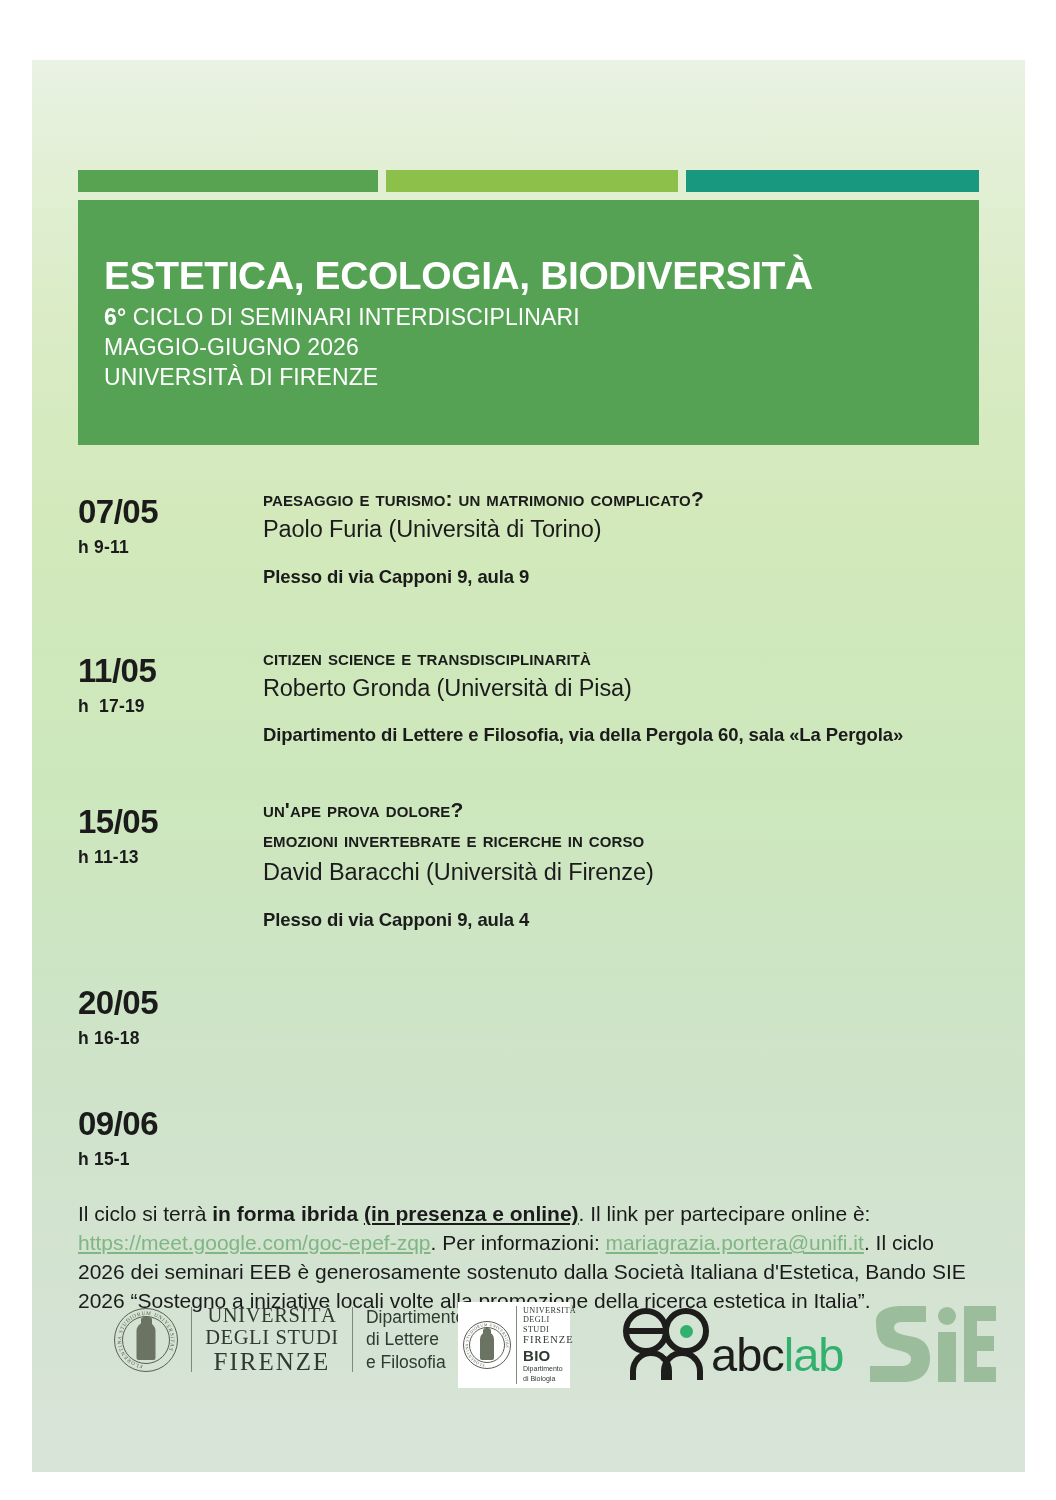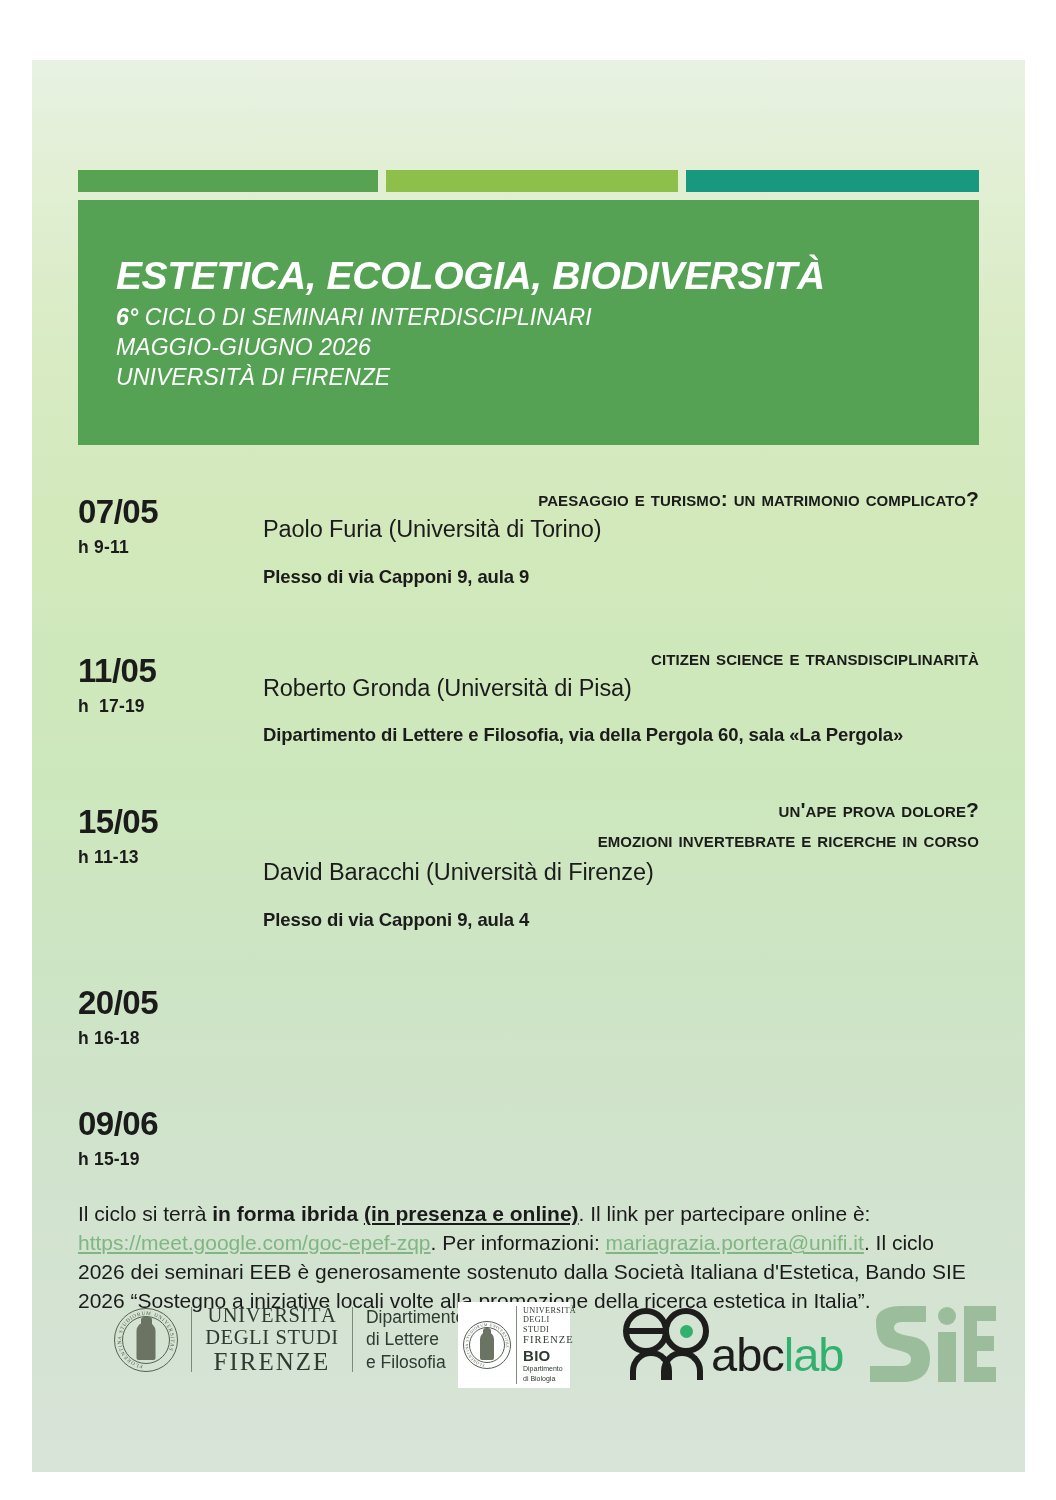--- a/index.html
+++ b/index.html
@@ -54,24 +54,23 @@
     position: absolute;
     left: 46px;
     top: 140px;
     width: 901px;
     height: 245px;
     background: #55a254;
     color: #ffffff;
   }
   .header-inner {
     position: absolute;
-    left: 38px;
+    left: 26px;
     top: 56px;
     right: 18px;
-    font-style: italic;
   }
   .poster-title {
     font-size: 39px;
     font-weight: bold;
     letter-spacing: -0.4px;
     line-height: 1.05;
     margin: 0 0 6px 0;
     white-space: nowrap;
   }
   .subline {
@@ -122,21 +121,20 @@
   }
   .ev-body { flex: 1; }
 
   .ev-title {
     font-size: 21px;
     font-weight: bold;
     line-height: 1.30;
     font-variant: small-caps;
     text-transform: lowercase;
     letter-spacing: 0.1px;
-    text-align: right;
   }
   .ev-title.two-line { line-height: 1.45; }
   .ev-speaker {
     font-size: 23.5px;
     font-weight: normal;
     line-height: 1.25;
     margin-top: 3px;
     letter-spacing: -0.1px;
   }
   .ev-place {
@@ -399,21 +397,21 @@
     <div class="event ev-4">
       <div class="ev-date-col">
         <div class="ev-date">20/05</div>
         <div class="ev-time">h 16-18</div>
       </div>
     </div>
 
     <div class="event ev-5">
       <div class="ev-date-col">
         <div class="ev-date">09/06</div>
-        <div class="ev-time">h 15-19</div>
+        <div class="ev-time">h 15-1</div>
       </div>
     </div>
 
   </div>
 
   <div class="footer-note"><span>Il ciclo si terrà </span><b>in forma ibrida </b><b><u>(in presenza e online)</u></b><span>. Il link per partecipare online è: </span><a class="link" href="#">https://meet.google.com/goc-epef-zqp</a><span>. Per informazioni: </span><a class="link" href="#">mariagrazia.portera@unifi.it</a><span>. Il ciclo 2026 dei seminari EEB è generosamente sostenuto dalla Società Italiana d'Estetica, Bando SIE 2026 “Sostegno a iniziative locali volte alla promozione della ricerca estetica in Italia”.</span></div>
 
   <div class="logos">
 
     <div class="logo logo-unifi">

